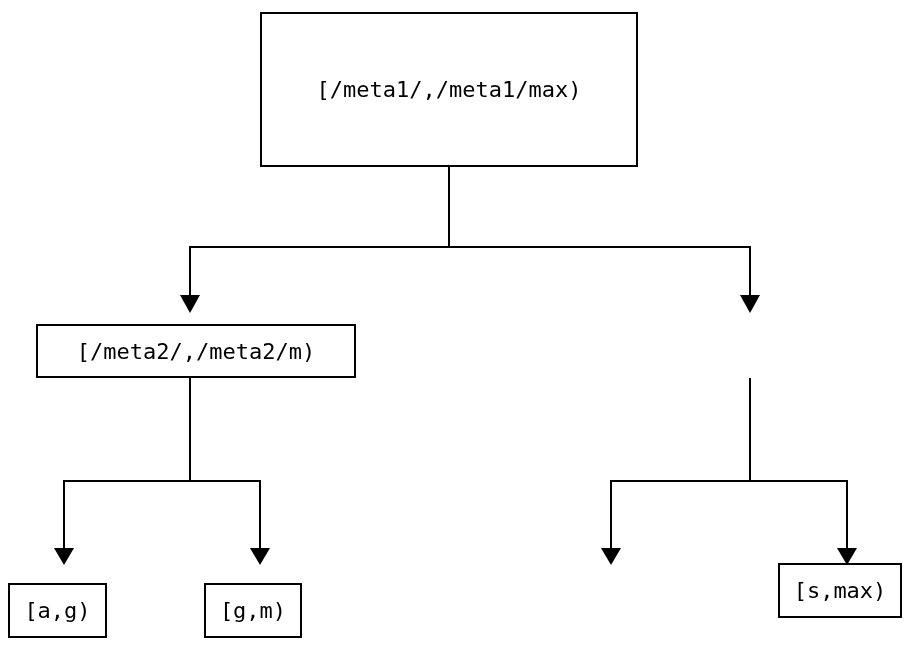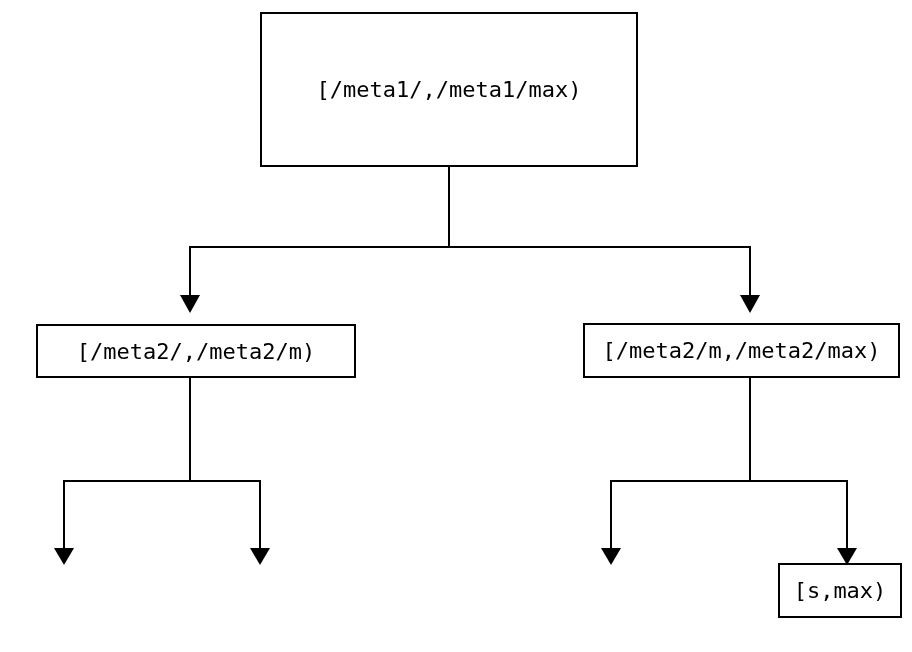--- a/index.html
+++ b/index.html
@@ -83,24 +83,27 @@
   </svg>
 
   <div class="node node-root">
     <span>[/meta1/,/meta1/max)</span>
   </div>
 
   <div class="node node-left">
     <span>[/meta2/,/meta2/m)</span>
   </div>
 
-  <div class="node node-right">
-    <span>[/meta2/m,/meta2/max)</span>
+
+  <div class="node node-ag">
+    <span>[a,g)</span>
   </div>
 
-
+  <div class="node node-gm">
+    <span>[g,m)</span>
+  </div>
 
 
   <div class="node node-smax">
     <span>[s,max)</span>
   </div>
 
 </div>
 
 </body></html>

